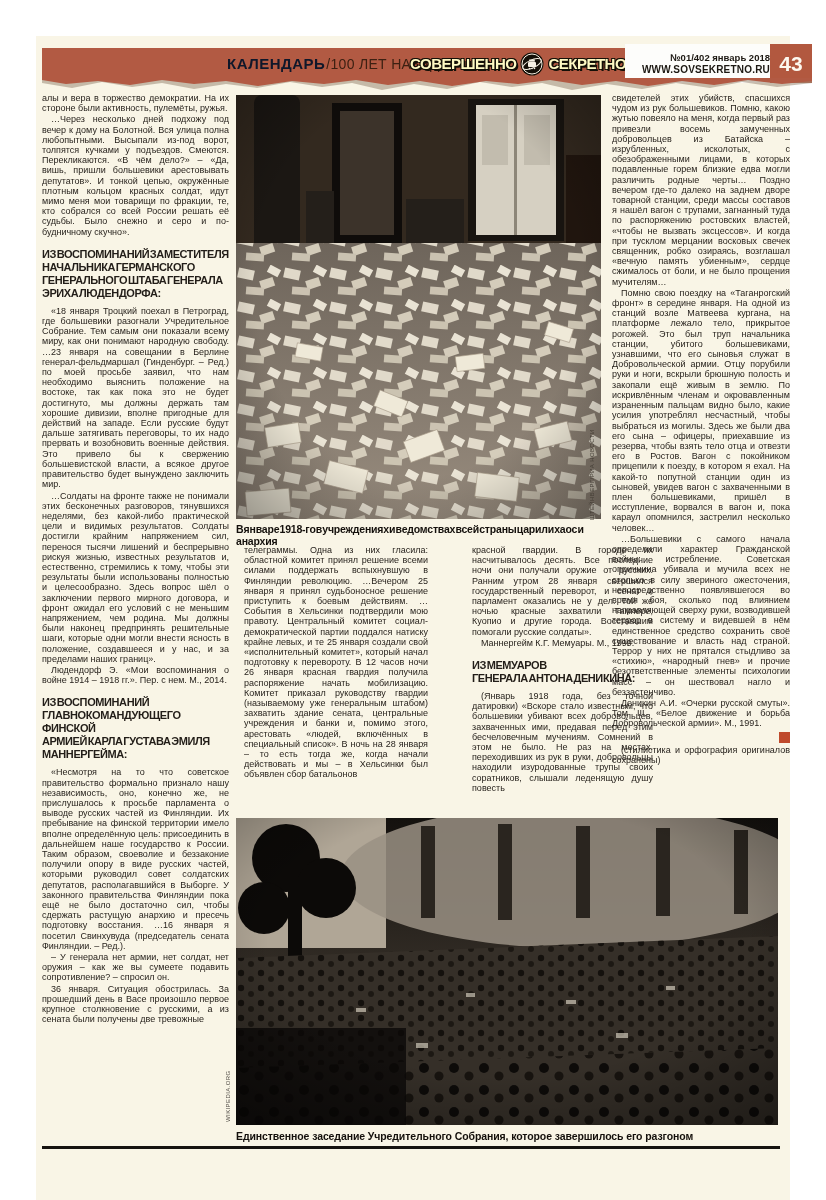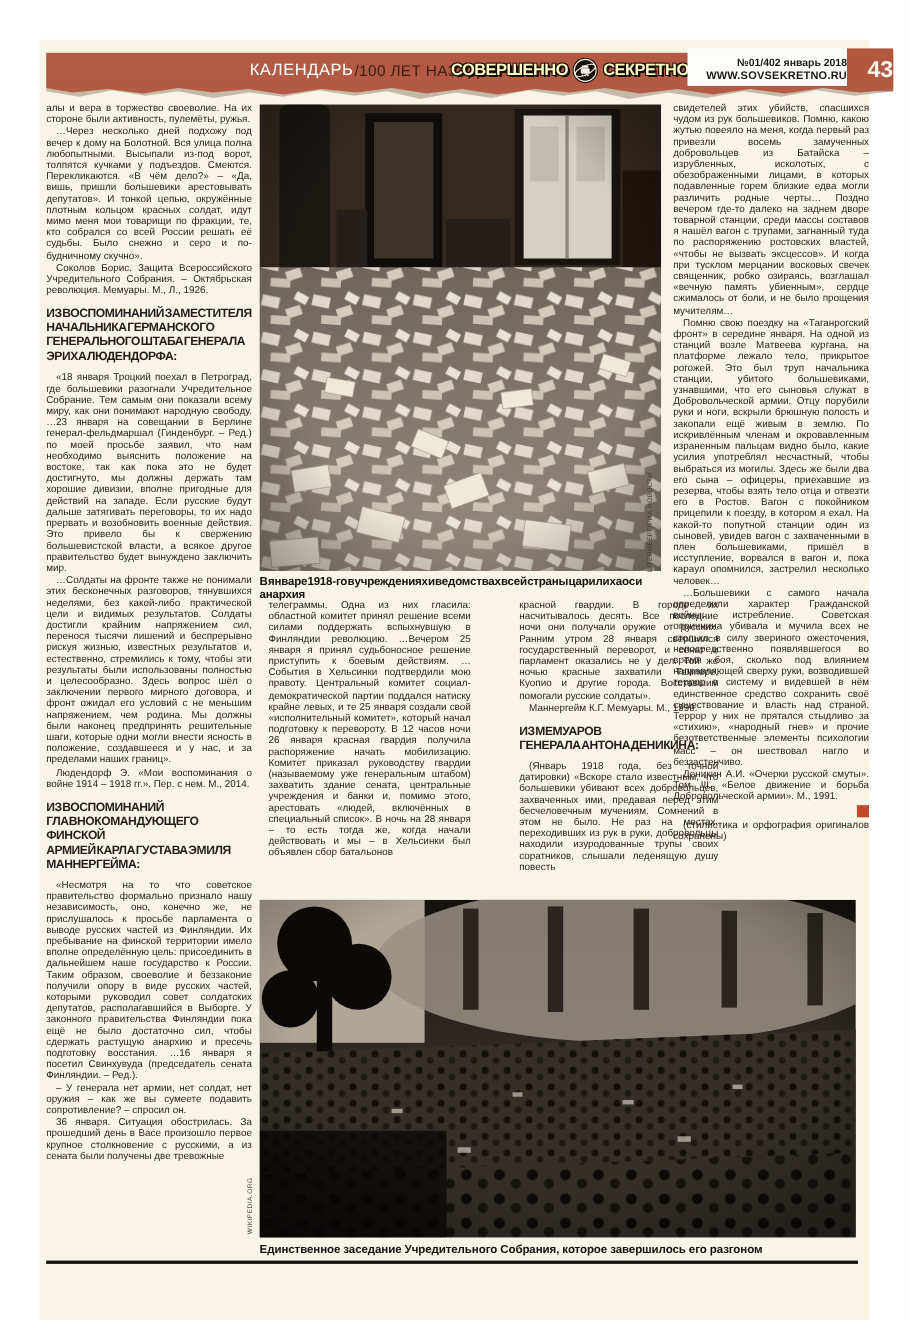--- a/index.html
+++ b/index.html
@@ -3,32 +3,32 @@
 <meta charset="utf-8">
 <style>
   html,body{margin:0;padding:0;background:#ffffff;}
   #canvas{position:relative;width:826px;height:1200px;background:#ffffff;overflow:hidden;
           font-family:"Liberation Sans",sans-serif;color:#221d18;}
   #paper{position:absolute;left:36px;top:36px;width:754px;height:1164px;background:#f9f5e6;}
   
   #band{position:absolute;left:42px;top:48px;width:770px;height:31px;background:#b25a43;}
   #tear{position:absolute;left:42px;top:78px;width:770px;height:14px;}
   .section-line{position:absolute;left:185px;top:0;height:31px;display:flex;align-items:center;}
-  .section-name{font-size:15px;font-weight:normal;letter-spacing:.5px;color:#ffffff;}
+  .section-name{font-size:15px;font-weight:bold;letter-spacing:.5px;color:#0f172a;}
   .section-suffix{font-size:14px;font-weight:500;color:#3d2012;margin-left:1px;letter-spacing:.3px;}
   .brand{position:absolute;left:368px;top:0;height:31px;display:flex;align-items:center;gap:4px;}
   .brand-word{font-size:15px;font-weight:800;color:#fef9c3;letter-spacing:-0.5px;
      text-shadow:-1px -1px 0 #141008,1px -1px 0 #141008,-1px 1px 0 #141008,1px 1px 0 #141008,2px 2px 0 #141008;}
   .emblem{width:24px;height:24px;flex:0 0 auto;}
   .info-box{position:absolute;left:583px;top:-4px;width:145px;height:39px;background:#fdfdfb;
      display:flex;flex-direction:column;justify-content:center;align-items:flex-end;gap:1px;}
   .info-issue{font-size:9.5px;font-weight:bold;color:#1c1812;}
   .info-site{font-size:10px;font-weight:bold;color:#1c1812;letter-spacing:.2px;}
   .page-box{position:absolute;left:728px;top:-4px;width:42px;height:39px;background:#b2583f;
-     display:flex;align-items:center;justify-content:flex-end;}
+     display:flex;align-items:center;justify-content:center;}
   .page-num{font-size:21px;font-weight:bold;color:#fdf8ef;}
   
   .col{position:absolute;text-align:justify;font-size:9px;line-height:10.2px;overflow:hidden;}
   .col p{margin:0 0 1px 0;text-indent:9px;}
   .col p.cont{text-indent:0;}
   .heading{font-weight:bold;font-size:11px;line-height:13px;letter-spacing:-0.4px;word-spacing:-2px;
      margin:11px 0 6px 0;text-align:left;white-space:pre-line;text-indent:0;}
   .byline{font-weight:bold;font-size:9.5px;line-height:11px;margin:9px 0 4px 0;text-align:left;
      white-space:pre-line;text-indent:0;}
   .note{text-indent:0;}
@@ -83,23 +83,22 @@
     <div class="page-box">
       <span class="page-num">43</span>
     </div>
   </div>
   <svg id="tear" viewBox="0 0 770 14" preserveAspectRatio="none">
     <polygon fill="#9b8874" opacity="0.55" points="0,0 770,0 770,5 735,9 700,4 668,10 634,5 600,11 565,6 530,12 500,5 470,9 438,4 405,11 372,6 340,12 310,5 280,9 248,4 215,10 184,6 152,11 120,5 90,9 60,4 30,10 0,5"></polygon>
     <polygon fill="#b25a43" points="0,0 770,0 770,3 740,6 706,2 672,7 640,3 606,8 574,3 540,7 508,2 476,6 444,3 410,8 378,3 346,7 314,2 282,6 250,3 216,8 184,3 152,6 120,2 88,7 56,3 24,6 0,2"></polygon>
   </svg>
 
   <div id="col-left" class="col">
-    <p class="cont">алы и вера в торжество своеволие. На их стороне были активность, пулемёты, ружья.</p>
+    <p class="cont">алы и вера в торжество демократии. На их стороне были активность, пулемёты, ружья.</p>
     <p>…Через несколько дней подхожу под вечер к дому на Болотной. Вся улица полна любопытными. Высыпали из-под ворот, толпятся кучками у подъездов. Смеются. Перекликаются. «В чём дело?» – «Да, вишь, пришли большевики арестовывать депутатов». И тонкой цепью, окружённые плотным кольцом красных солдат, идут мимо меня мои товарищи по фракции, те, кто собрался со всей России решать её судьбы. Было снежно и серо и по-будничному скучно».</p>
-    <p>Соколов Борис. Защита Всероссийского Учредительного Собрания. – Октябрьская революция. Мемуары. М., Л., 1926.</p>
     <div class="heading">ИЗ ВОСПОМИНАНИЙ ЗАМЕСТИТЕЛЯ
 НАЧАЛЬНИКА ГЕРМАНСКОГО
 ГЕНЕРАЛЬНОГО ШТАБА ГЕНЕРАЛА
 ЭРИХА ЛЮДЕНДОРФА:</div>
     <p>«18 января Троцкий поехал в Петроград, где большевики разогнали Учредительное Собрание. Тем самым они показали всему миру, как они понимают народную свободу. …23 января на совещании в Берлине генерал-фельдмаршал (Гинденбург. – Ред.) по моей просьбе заявил, что нам необходимо выяснить положение на востоке, так как пока это не будет достигнуто, мы должны держать там хорошие дивизии, вполне пригодные для действий на западе. Если русские будут дальше затягивать переговоры, то их надо прервать и возобновить военные действия. Это привело бы к свержению большевистской власти, а всякое другое правительство будет вынуждено заключить мир.</p>
     <p>…Солдаты на фронте также не понимали этих бесконечных разговоров, тянувшихся неделями, без какой-либо практической цели и видимых результатов. Солдаты достигли крайним напряжением сил, перенося тысячи лишений и беспрерывно рискуя жизнью, известных результатов и, естественно, стремились к тому, чтобы эти результаты были использованы полностью и целесообразно. Здесь вопрос шёл о заключении первого мирного договора, и фронт ожидал его условий с не меньшим напряжением, чем родина. Мы должны были наконец предпринять решительные шаги, которые одни могли внести ясность в положение, создавшееся и у нас, и за пределами наших границ».</p>
     <p>Людендорф Э. «Мои воспоминания о войне 1914 – 1918 гг.». Пер. с нем. М., 2014.</p>
     <div class="heading">ИЗ ВОСПОМИНАНИЙ
 ГЛАВНОКОМАНДУЮЩЕГО ФИНСКОЙ
 АРМИЕЙ КАРЛА ГУСТАВА ЭМИЛЯ

